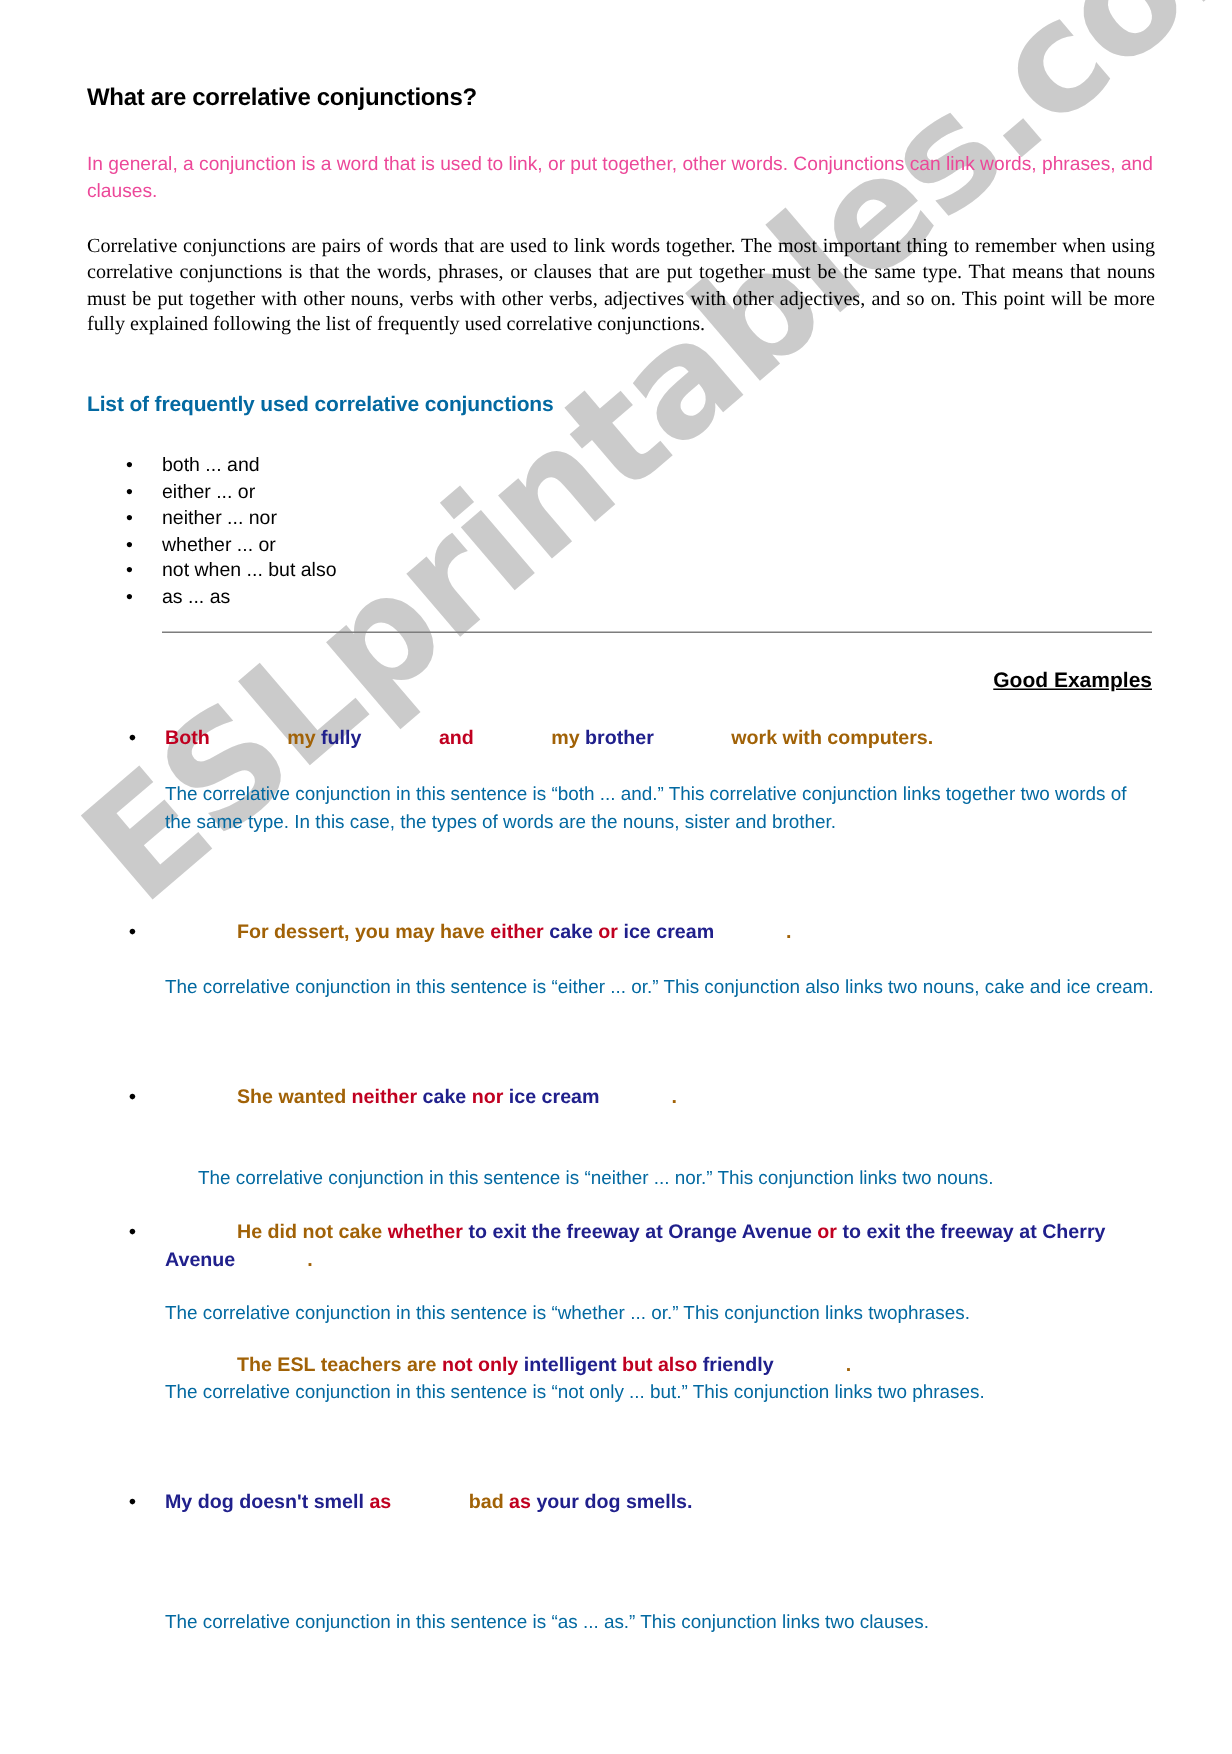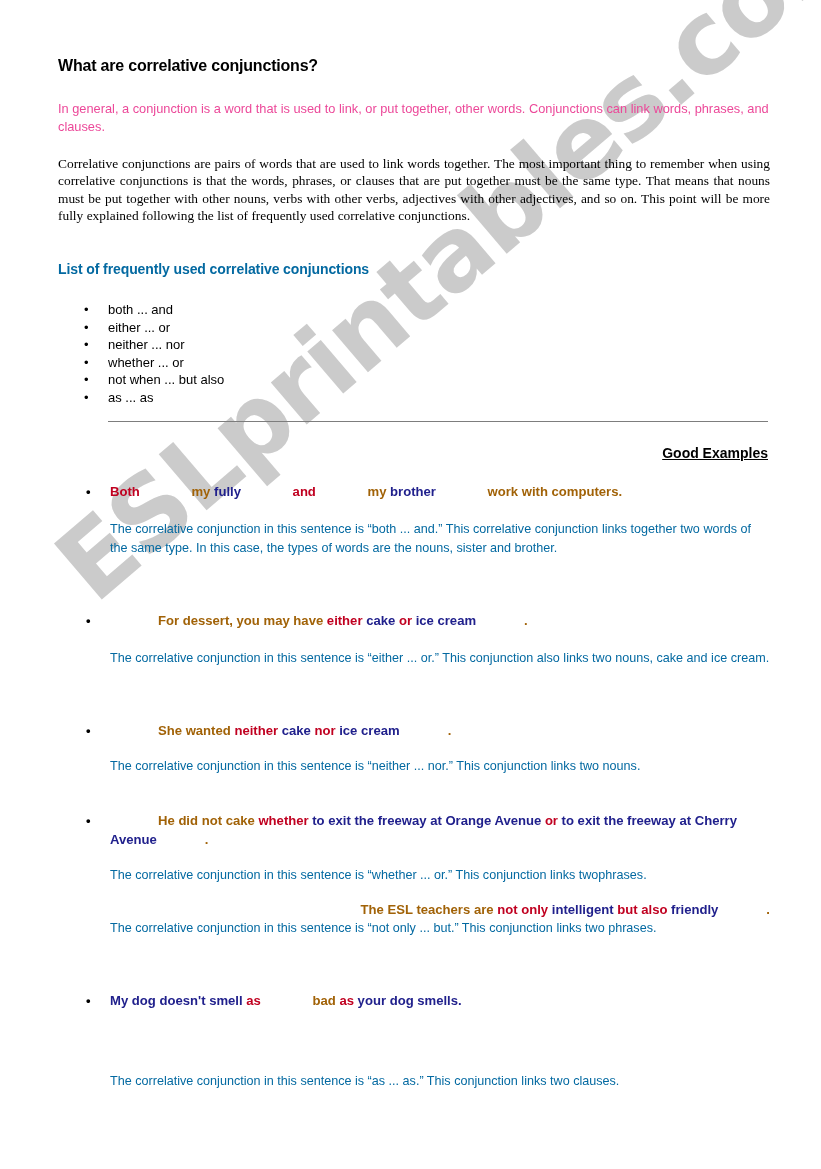--- a/index.html
+++ b/index.html
@@ -224,27 +224,27 @@
         <div class="ex-explain" style="top: 520px;">The correlative conjunction in this sentence is “both ... and.”  This correlative conjunction links together two words of the same type.  In this case, the types of words are the nouns, sister and brother.</div>
         <div class="ex-sentence" style="top: 611px;">
           <span class="bullet">•</span>
           <span class="sent-body"><span class="c-black">For dessert, you may have </span><span class="c-red">either</span><span class="c-blue"> cake </span><span class="c-red">or</span><span class="c-blue"> ice cream</span><span class="c-black">.</span></span>
         </div>
         <div class="ex-explain" style="top: 649px;">The correlative conjunction in this sentence is “either ... or.”  This conjunction also links two nouns, cake and ice cream.</div>
         <div class="ex-sentence" style="top: 721px;">
           <span class="bullet">•</span>
           <span class="sent-body"><span class="c-black">She wanted </span><span class="c-red">neither</span><span class="c-blue"> cake </span><span class="c-red">nor</span><span class="c-blue"> ice cream</span><span class="c-black">.</span></span>
         </div>
-        <div class="ex-explain" style="top: 757px;">The correlative conjunction in this sentence is “neither ... nor.”  This conjunction links two nouns.</div>
+        <div class="ex-explain" style="top: 776px; margin-left: 22px;">The correlative conjunction in this sentence is “neither ... nor.”  This conjunction links two nouns.</div>
         <div class="ex-sentence" style="top: 811px;">
           <span class="bullet">•</span>
           <span class="sent-body"><span class="c-black">He did not cake </span><span class="c-red">whether</span><span class="c-blue"> to exit the freeway at Orange Avenue </span><span class="c-red">or</span><span class="c-blue"> to exit the freeway at Cherry Avenue</span><span class="c-black">.</span></span>
         </div>
         <div class="ex-explain" style="top: 866px;">The correlative conjunction in this sentence is “whether ... or.”  This conjunction links twophrases.</div>
-        <div class="ex-sentence no-bullet" style="top: 900px; text-align: right;">
+        <div class="ex-sentence no-bullet" style="top: 900px;">
           <span class="sent-body"><span class="c-black">The ESL teachers are </span><span class="c-red">not only</span><span class="c-blue"> intelligent </span><span class="c-red">but also</span><span class="c-blue"> friendly</span><span class="c-black">.</span></span>
         </div>
         <div class="ex-explain" style="top: 919px;">The correlative conjunction in this sentence is “not only ... but.”  This conjunction links two phrases.</div>
         <div class="ex-sentence" style="top: 991px;">
           <span class="bullet">•</span>
           <span class="sent-body"><span class="c-blue">My dog doesn't smell </span><span class="c-red">as</span><span class="c-black"> bad </span><span class="c-red">as</span><span class="c-blue"> your dog smells.</span></span>
         </div>
         <div class="ex-explain" style="top: 1029px; margin-top: 43px;">The correlative conjunction in this sentence is “as ... as.”  This conjunction links two clauses.</div>
       </div>
 

